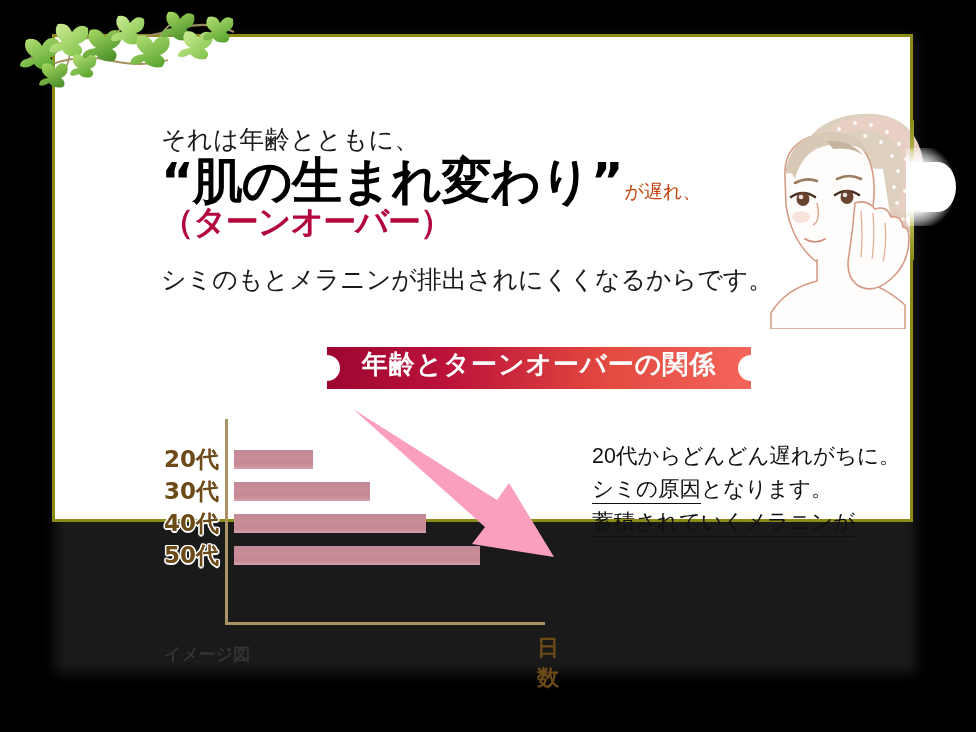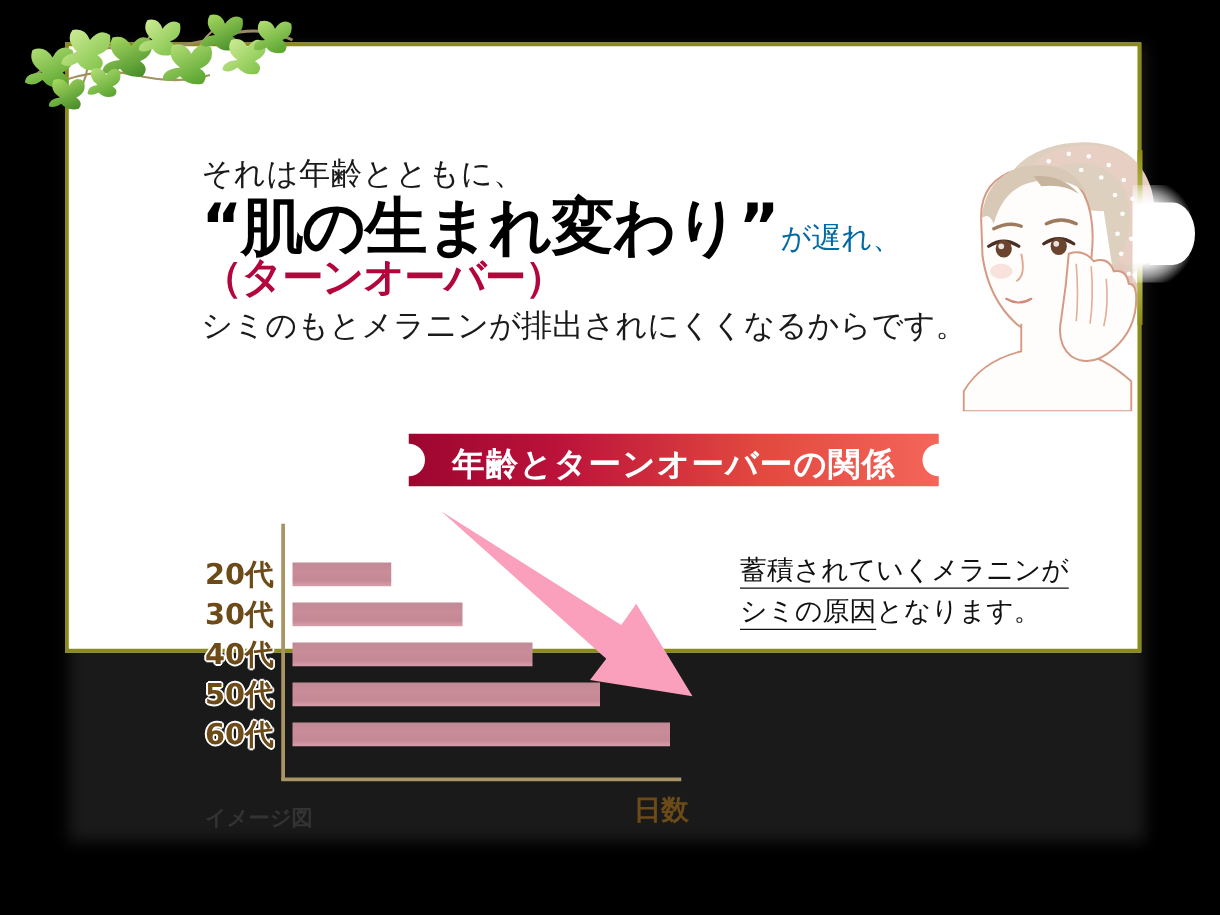--- a/index.html
+++ b/index.html
@@ -24,53 +24,53 @@
 
   
   #ivy{position:absolute;left:12px;top:2px;width:232px;height:96px;}
 
   
   #headline{position:absolute;left:106px;top:88px;width:640px;}
   .h-line1{font-size:25px;color:#1a1a1a;letter-spacing:.5px;line-height:1.15;}
   .h-big{display:block;margin-top:2px;line-height:1.0;white-space:nowrap;}
   .h-big .red{font-size:50px;font-weight:700;color:#000000;letter-spacing:-1px;
               font-family:"DejaVu Sans","Liberation Sans",sans-serif;}
-  .h-big .suffix{font-size:24px;color:#0369a1;font-weight:400;margin-left:2px;}
+  .h-big .suffix{font-size:19px;color:#c2410c;font-weight:400;margin-left:2px;}
   .h-sub{display:block;font-size:33px;font-weight:700;color:#b3063c;
          letter-spacing:-1px;line-height:1.1;margin-top:-2px;}
-  .h-line4{display:block;font-size:25px;color:#1a1a1a;margin-top:6px;line-height:1.2;}
+  .h-line4{display:block;font-size:25px;color:#1a1a1a;margin-top:24px;line-height:1.2;}
 
   
   #face{position:absolute;left:700px;top:62px;width:205px;height:230px;}
 
   
   #ribbon{position:absolute;left:272px;top:310px;width:424px;height:42px;
           background:linear-gradient(to right,#9d0630 0%,#bb123a 28%,#e2493f 66%,#f4655a 100%);
-          display:flex;align-items:flex-end;justify-content:center;}
+          display:flex;align-items:flex-start;justify-content:center;}
   #ribbon .notch{position:absolute;top:50%;width:26px;height:26px;border-radius:50%;
           background:#fff;transform:translateY(-50%);}
   #ribbon .notch.l{left:-13px;}
   #ribbon .notch.r{right:-13px;}
   #ribbon-text{font-size:26px;font-weight:700;color:#fff;letter-spacing:1px;
           position:relative;z-index:2;}
 
   
   #chart{position:absolute;left:104px;top:378px;width:400px;height:250px;}
   #axis-y{position:absolute;left:66px;top:4px;width:3px;height:205px;background:#a89464;}
   #axis-x{position:absolute;left:66px;top:207px;width:320px;height:3px;background:#a89464;}
   .bar-row{position:absolute;left:0;height:32px;display:flex;align-items:center;}
   .bar-label{width:60px;text-align:right;padding-right:6px;font-size:23px;font-weight:700;
         color:#6d4b18;
         text-shadow:1.5px 0 0 #fff,-1.5px 0 0 #fff,0 1.5px 0 #fff,0 -1.5px 0 #fff,
                     1px 1px 0 #fff,-1px -1px 0 #fff,1px -1px 0 #fff,-1px 1px 0 #fff;
         font-family:"DejaVu Sans","Liberation Sans",sans-serif;}
   .bar{height:19px;margin-left:9px;
         background:linear-gradient(to bottom,#c08a96 0%,#c98d99 40%,#c58894 75%,#d7a0ab 100%);}
   #img-note{position:absolute;left:5px;top:228px;font-size:17px;font-weight:700;color:#333;}
-  #days-label{position:absolute;left:348px;top:218px;font-size:22px;font-weight:700;color:#6d4b18;
+  #days-label{position:absolute;left:378px;top:218px;font-size:22px;font-weight:700;color:#6d4b18;
         font-family:Liberation Serif, serif;}
   #arrow{position:absolute;left:190px;top:-10px;width:230px;height:160px;}
 
   
   #rtext{position:absolute;left:537px;top:403px;width:350px;}
   #rtext .rline{font-size:21.5px;color:#111;line-height:33px;white-space:nowrap;}
   #rtext .u{border-bottom:1.5px solid #111;padding-bottom:2px;}
 </style>
 </head>
 <body>
@@ -168,39 +168,38 @@
         <span class="bar" style="width:136px"></span>
       </div>
       <div class="bar-row" style="top:92px">
         <span class="bar-label">40代</span>
         <span class="bar" style="width:192px"></span>
       </div>
       <div class="bar-row" style="top:124px">
         <span class="bar-label">50代</span>
         <span class="bar" style="width:246px"></span>
       </div>
-      <div class="bar-row" style="top:156px">
-        <span class="bar-label">60代</span>
-        <span class="bar" style="width:302px"></span>
-      </div>
 
       <svg id="arrow" viewBox="0 0 230 160">
         <path d="M4 4 L148 95 L160 78 L205 152 L123 139 L136 122 Z" fill="#fba0bc"></path>
       </svg>
 
       <div id="img-note">イメージ図</div>
       <div id="days-label">日数</div>
     </div>
 
     <div id="rtext">
       <div class="rline">
-        <span class="u">蓄積されていくメラニンが</span>
+        <span>20代からどんどん遅れがちに。</span>
       </div>
       <div class="rline">
         <span class="u">シミの原因</span><span>となります。</span>
+      </div>
+      <div class="rline">
+        <span class="u">蓄積されていくメラニンが</span>
       </div>
     </div>
 
   </div>
 
   <div id="edge-line"></div>
   <div id="edge-blob"></div>
 
   <svg id="ivy" viewBox="0 0 232 96">
     <defs>

